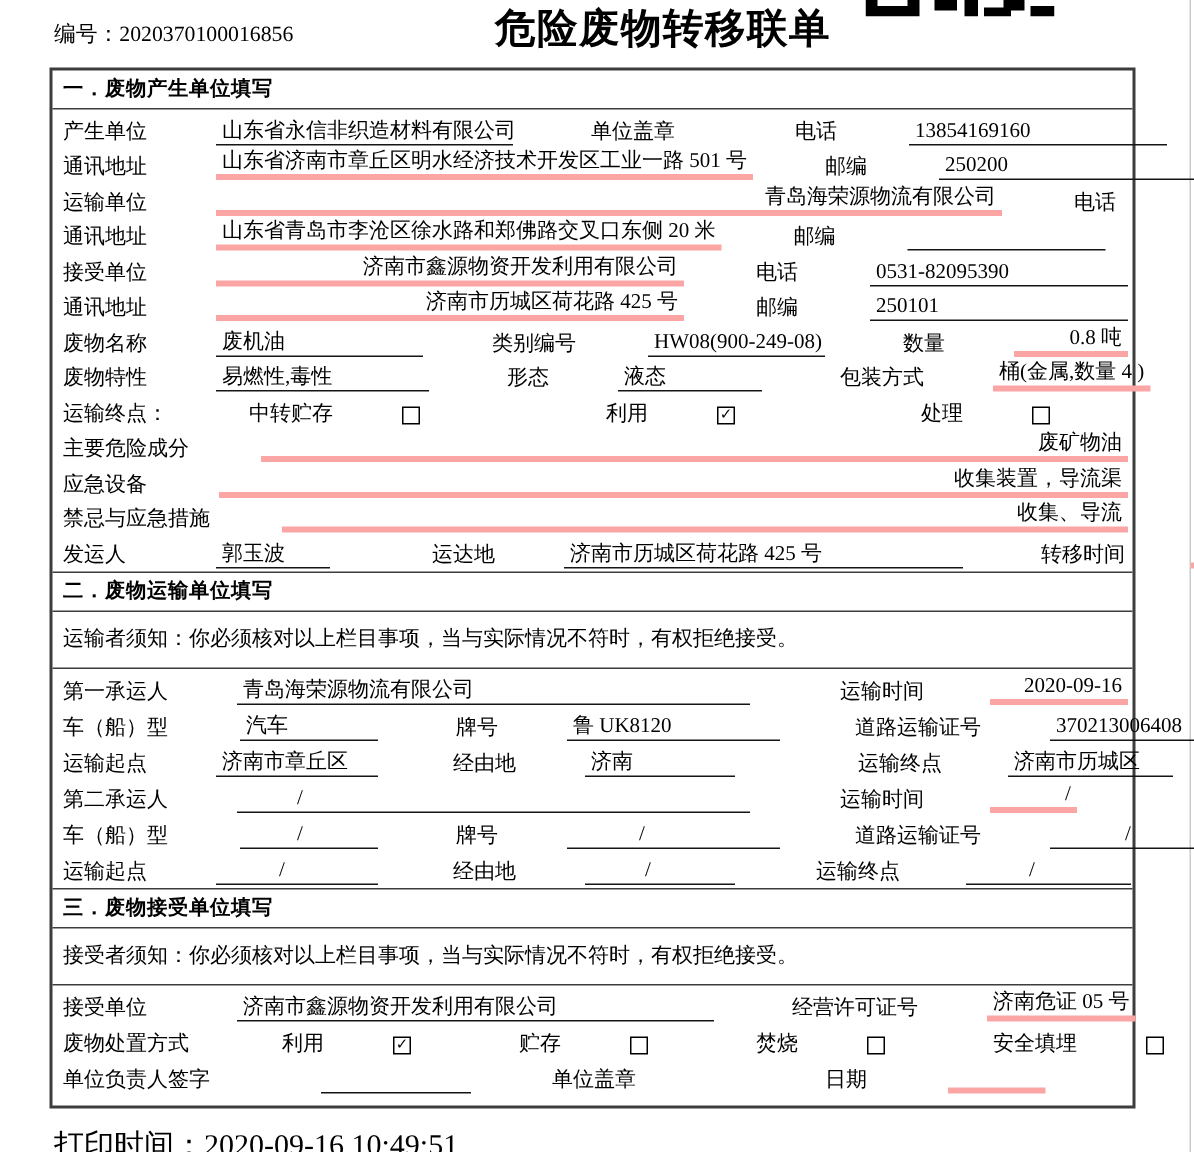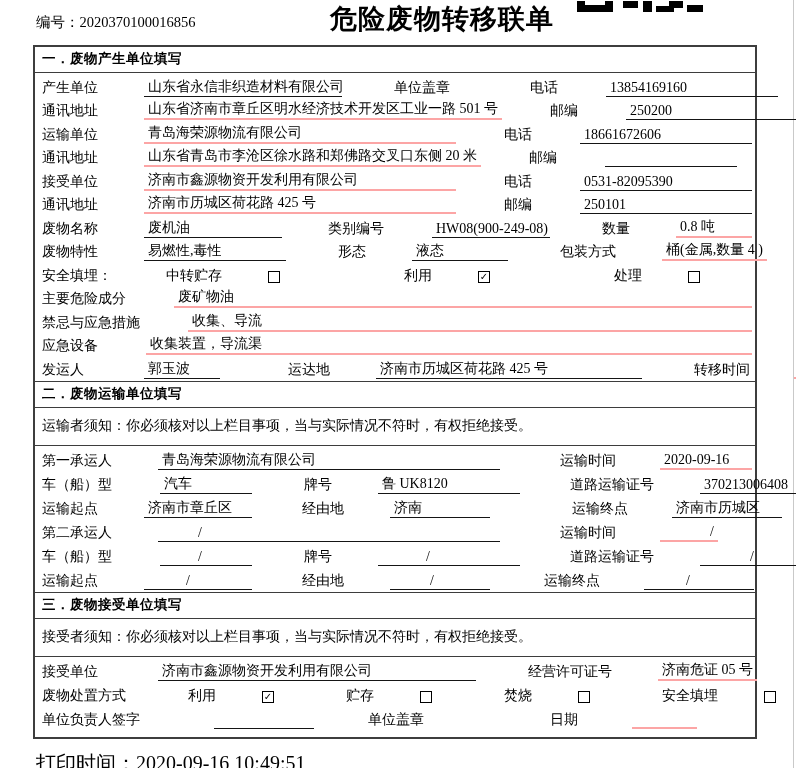--- a/index.html
+++ b/index.html
@@ -48,21 +48,21 @@
     display: flex; align-items: flex-end;
     height: 23.5px; padding: 0 3px 2px 7px; gap: 40px;
   }
   .r24 { height: 24px; }
   .l { white-space: nowrap; flex: none; }
   .u {
     border-bottom: 1px solid #151515;
     white-space: nowrap; flex: none;
     padding: 0 4px; min-height: 17px;
   }
-  .uf { flex: 1 1 auto; border-bottom: 2px solid #fca5a5; white-space: nowrap; padding: 0 4px; min-height: 17px; }
+  .uf { flex: 1 1 auto; border-bottom: 4px solid #fca5a5; white-space: nowrap; padding: 0 4px; min-height: 17px; text-align: right; }
   .sp { flex: 1 1 auto; }
   .cb {
     flex: none; display: inline-block;
     width: 12px; height: 12px; margin: 0 0 2px 6px;
     border: 1px solid #000;
     font-size: 10px; line-height: 10px; text-align: center;
     font-family: "DejaVu Sans", sans-serif;
   }
   .footer-print {
     position: absolute; left: 36px; top: 750px; font-size: 20px; white-space: nowrap;
@@ -109,21 +109,20 @@
       <span class="l" style="width:62px">通讯地址</span>
       <span class="uf" style="margin-right:8px">山东省济南市章丘区明水经济技术开发区工业一路 501 号</span>
       <span class="l" style="width:36px">邮编</span>
       <span class="u" style="width:172px">250200</span>
     </div>
 
     <div class="r">
       <span class="l" style="width:62px">运输单位</span>
       <span class="uf" style="margin-right:8px">青岛海荣源物流有限公司</span>
       <span class="l" style="width:36px">电话</span>
-      <span class="u" style="width:172px">18661672606</span>
     </div>
 
     <div class="r">
       <span class="l" style="width:62px">通讯地址</span>
       <span class="uf" style="margin-right:8px">山东省青岛市李沧区徐水路和郑佛路交叉口东侧 20 米</span>
       <span class="l" style="width:36px">邮编</span>
       <span class="u" style="width:132px;margin-right:40px"></span>
     </div>
 
     <div class="r">
@@ -152,44 +151,44 @@
     <div class="r">
       <span class="l" style="width:62px">废物特性</span>
       <span class="u" style="width:142px">易燃性,毒性</span>
       <span class="l" style="margin-left:12px;width:34px">形态</span>
       <span class="u" style="width:96px">液态</span>
       <span class="l" style="margin-left:12px;width:62px">包装方式</span>
       <span class="uf">桶(金属,数量  4 )</span>
     </div>
 
     <div class="r">
-      <span class="l">安全填埋：</span>
+      <span class="l">运输终点：</span>
       <span class="l" style="margin-left:14px">中转贮存</span>
       <span class="cb"></span>
       <span class="l" style="margin-left:84px">利用</span>
       <span class="cb">✓</span>
       <span class="l" style="margin-left:84px">处理</span>
       <span class="cb"></span>
       <span class="l" style="margin-left:116px">处置</span>
       <span class="cb"></span>
     </div>
 
     <div class="r">
       <span class="l" style="width:92px">主要危险成分</span>
       <span class="uf">废矿物油</span>
     </div>
 
     <div class="r">
+      <span class="l" style="width:64px">应急设备</span>
+      <span class="uf">收集装置，导流渠</span>
+    </div>
+
+    <div class="r">
       <span class="l" style="width:106px">禁忌与应急措施</span>
       <span class="uf">收集、导流</span>
-    </div>
-
-    <div class="r">
-      <span class="l" style="width:64px">应急设备</span>
-      <span class="uf">收集装置，导流渠</span>
     </div>
 
     <div class="r">
       <span class="l" style="width:62px">发运人</span>
       <span class="u" style="width:76px">郭玉波</span>
       <span class="l" style="margin-left:28px;width:48px">运达地</span>
       <span class="u" style="width:266px">济南市历城区荷花路 425 号</span>
       <span class="l" style="margin-left:12px;width:60px">转移时间</span>
       <span class="uf">2020-09-16</span>
     </div>

